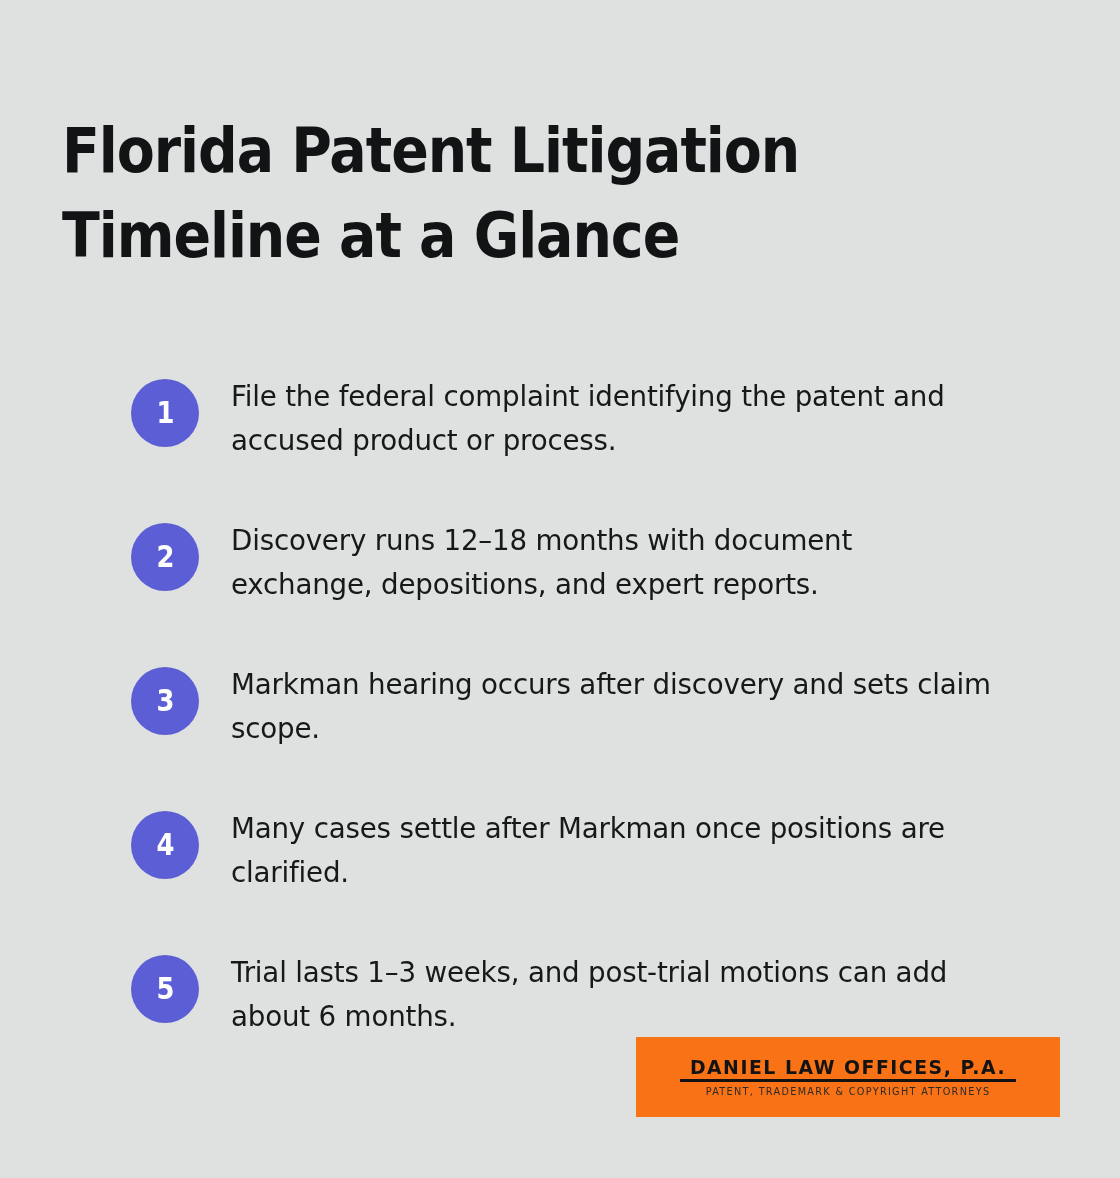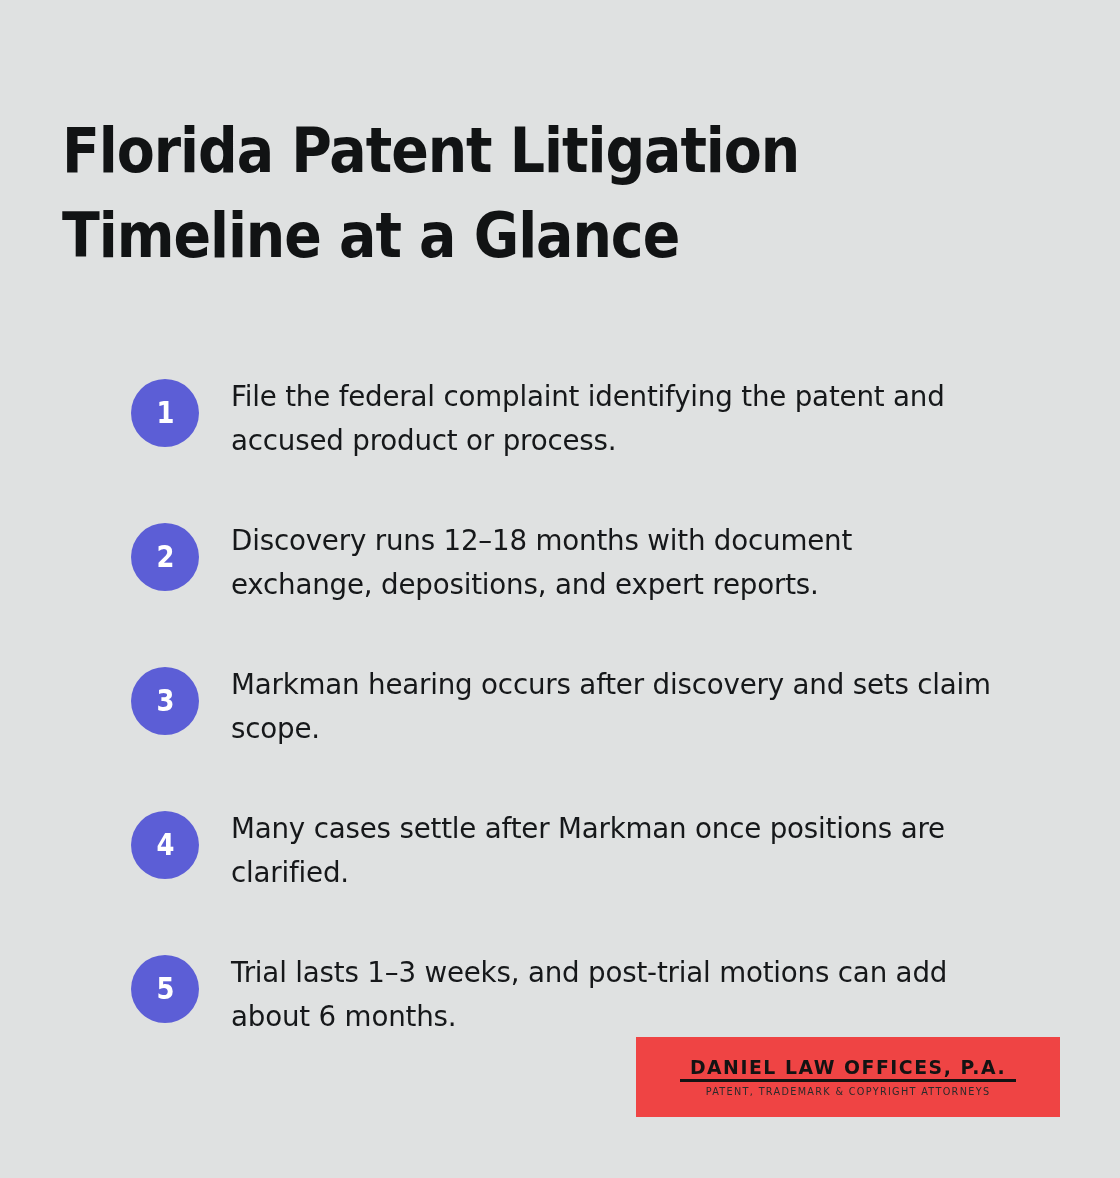--- a/index.html
+++ b/index.html
@@ -95,21 +95,21 @@
     max-width: 820px;
   }
 
   
   .logo-plate {
     position: absolute;
     left: 636px;
     top: 1037px;
     width: 424px;
     height: 80px;
-    background: #ef4444;
+    background: #f97316;
     display: flex;
     flex-direction: column;
     align-items: center;
     justify-content: center;
     box-sizing: border-box;
   }
   .logo-inner {
     width: 336px;
   }
   .logo-name {

